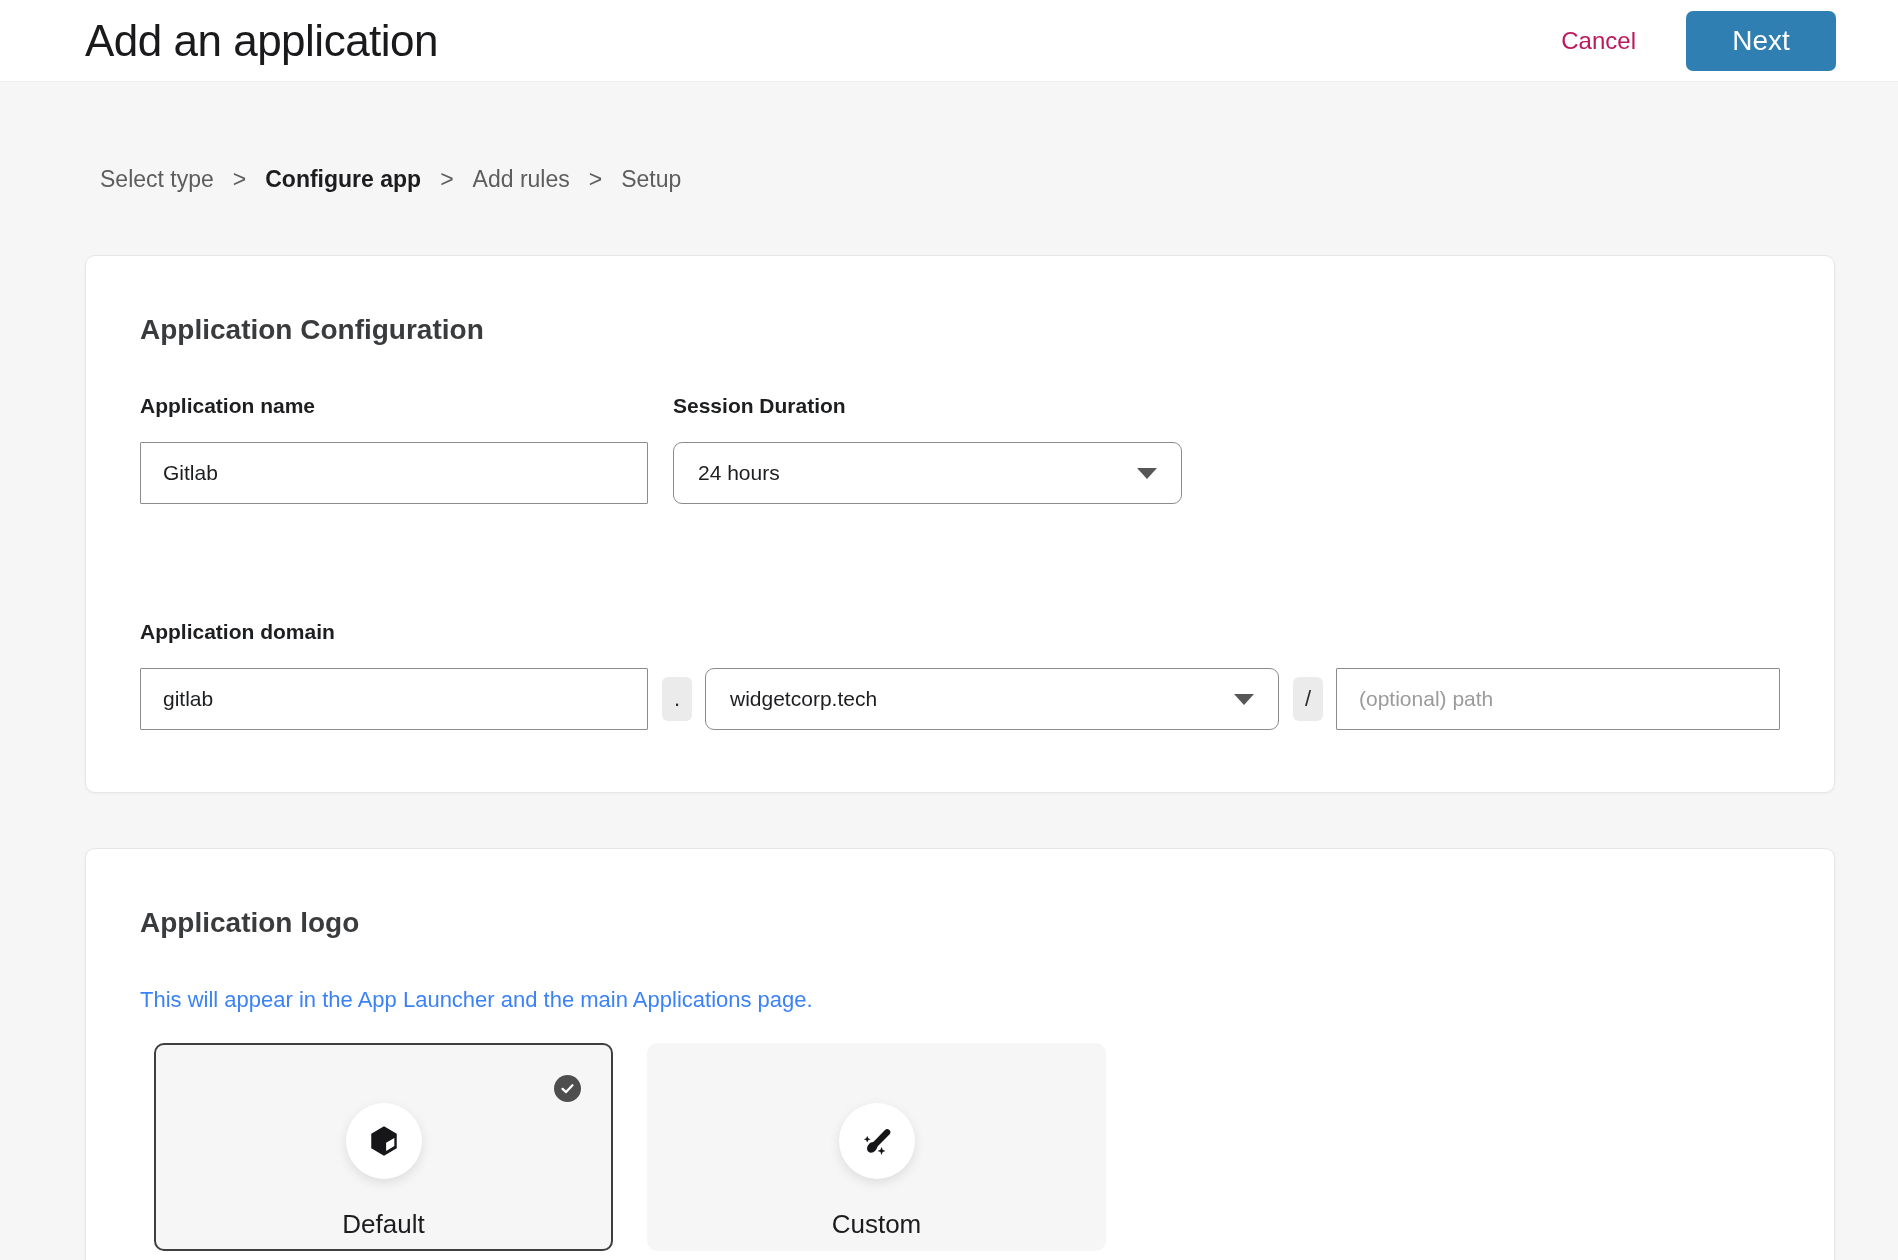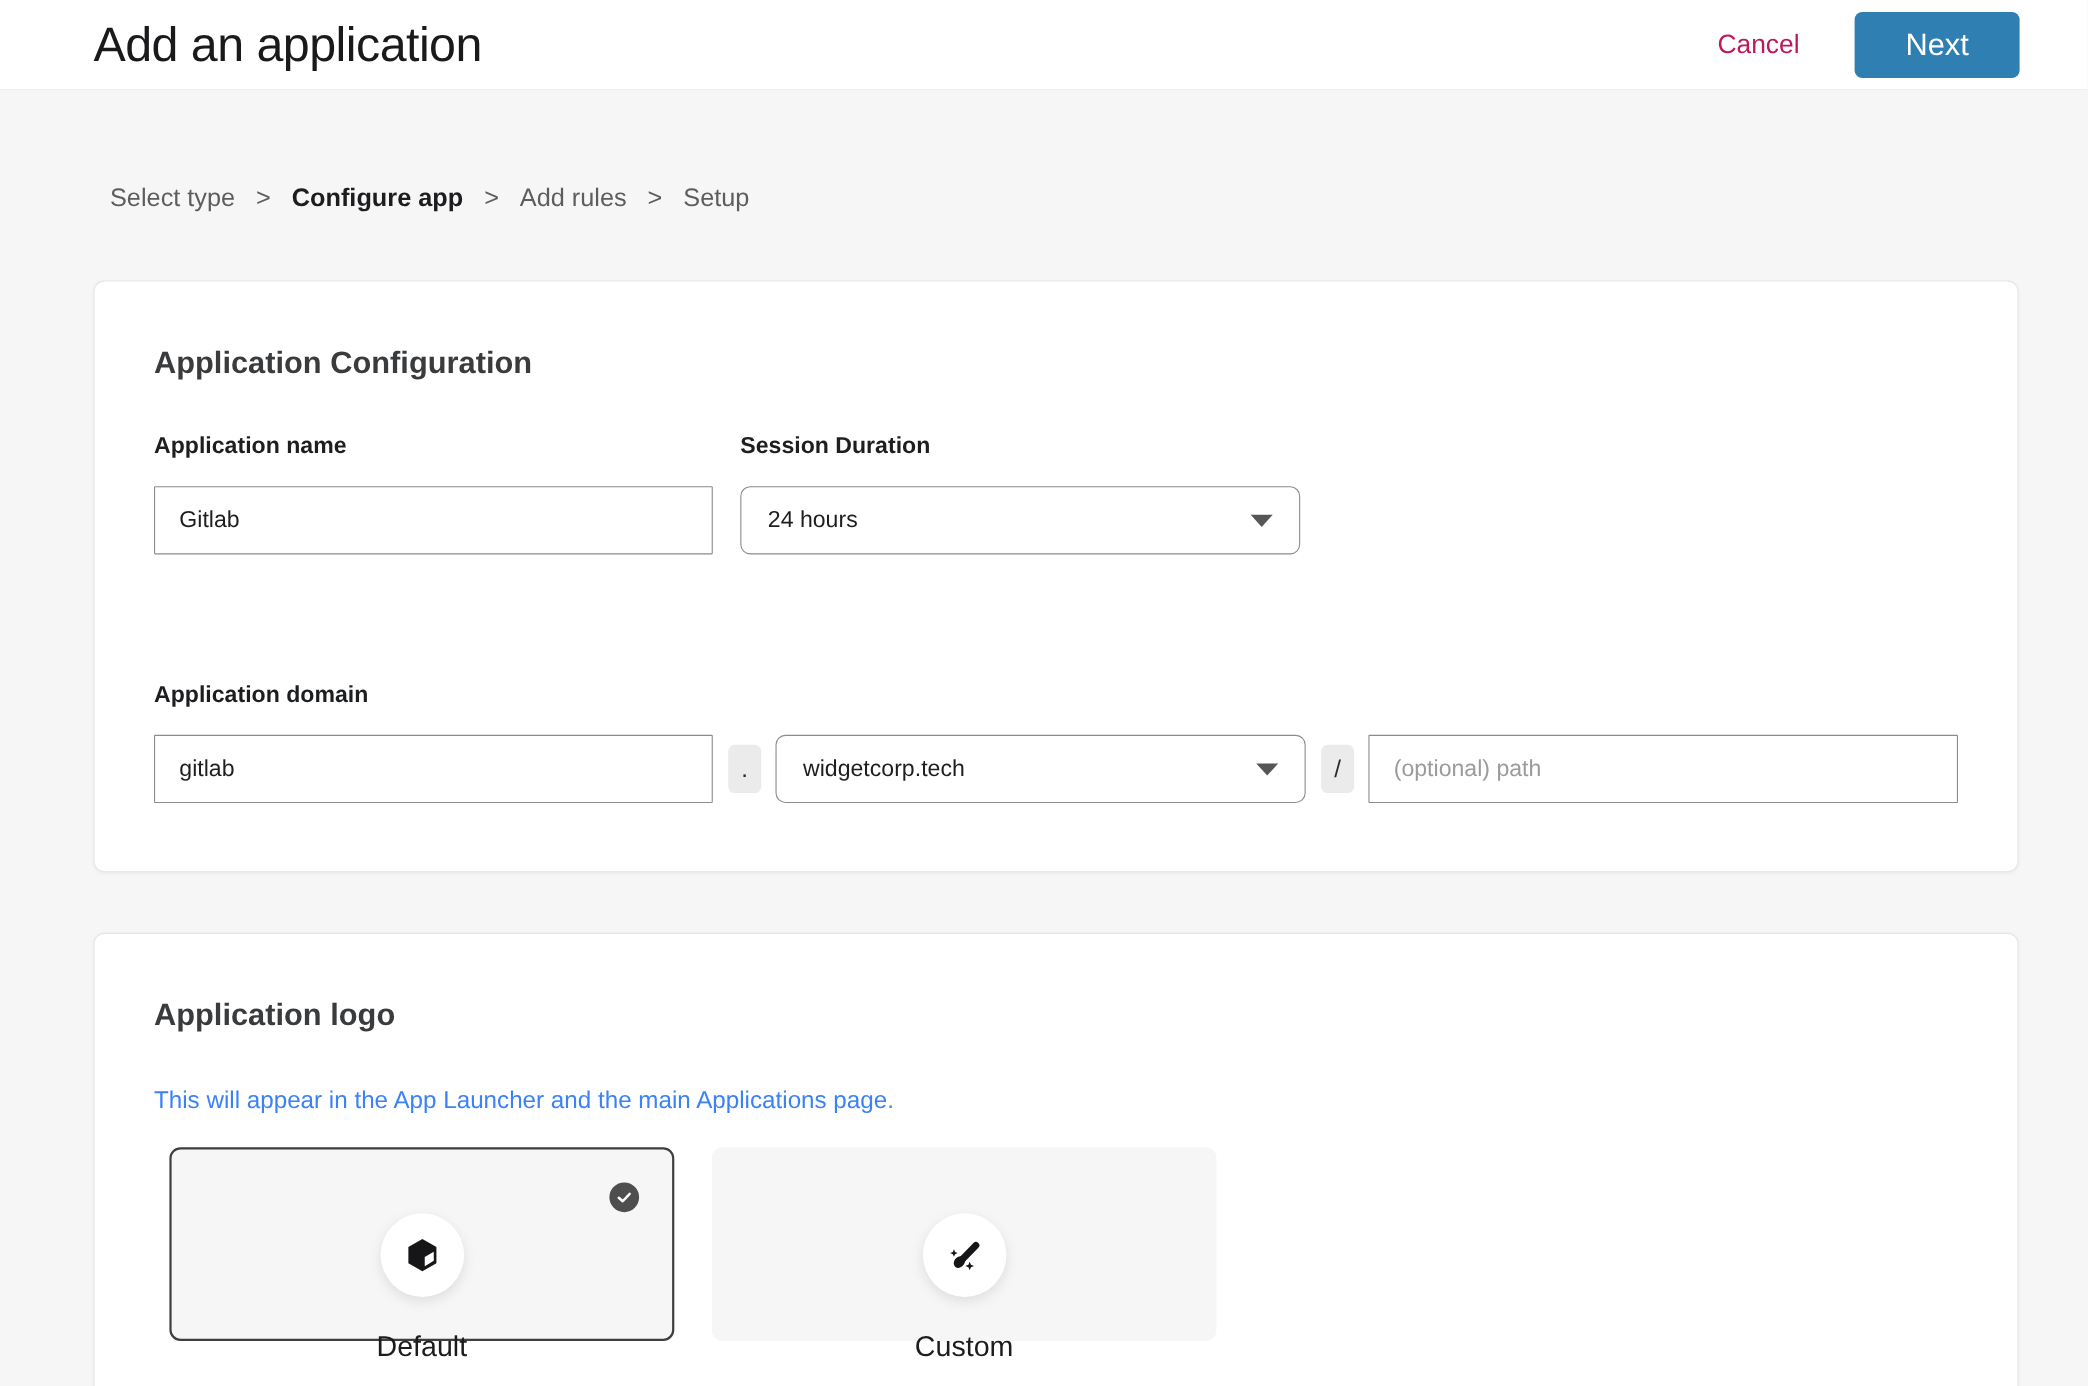--- a/index.html
+++ b/index.html
@@ -78,28 +78,28 @@
 
   .domain-label { margin-top: 116px; margin-bottom: 0; }
   .domain-row { display: flex; align-items: center; margin-top: 24px; }
   .sep-badge {
     height: 44px; min-width: 30px; padding: 0 8px;
     background: #ebebeb; border-radius: 6px; color: #2b2b2b;
     display: flex; align-items: center; justify-content: center; font-size: 22px;
   }
   .gap-a { margin-left: 14px; } .gap-b { margin-left: 13px; }
   .w-sub { width: 508px; }
-  .w-domain { width: 482px; }
+  .w-domain { width: 574px; }
   .w-path { flex: 1; }
 
   
   .logo-desc { margin-top: 48px; font-size: 22px; color: #3b82f6; }
   .tiles { display: flex; gap: 34px; margin-top: 30px; margin-left: 14px; }
   .tile {
-    width: 459px; height: 176px; background: #f6f6f7; border-radius: 10px;
+    width: 459px; height: 208px; background: #f6f6f7; border-radius: 10px;
     position: relative; text-align: center; cursor: pointer;
     border: 2px solid transparent;
   }
   .tile.selected { border-color: #3f3f3f; }
   .tile-circle {
     width: 76px; height: 76px; border-radius: 50%; background: #ffffff;
     margin: 58px auto 0 auto; display: flex; align-items: center; justify-content: center;
     box-shadow: 0 4px 12px rgba(0,0,0,0.10);
   }
   .tile-label { display: block; margin-top: 30px; font-size: 26px; color: #1c1c1e; }

